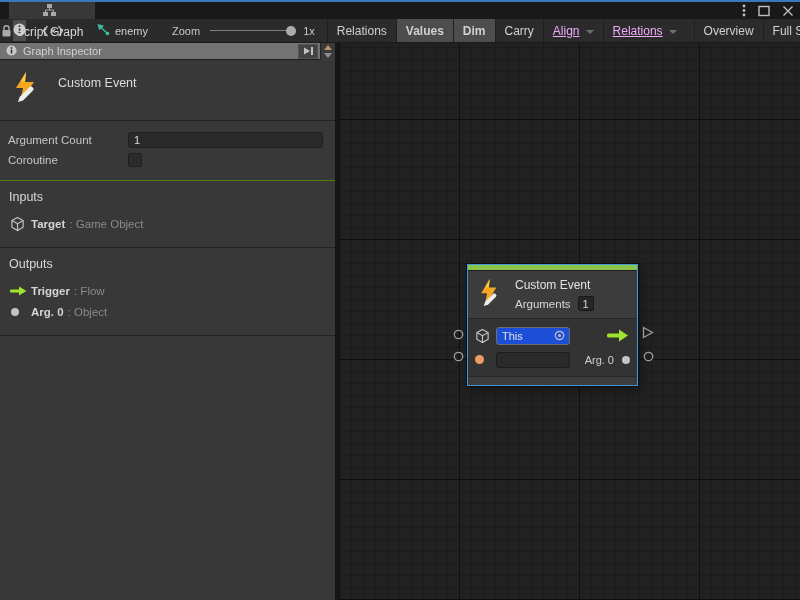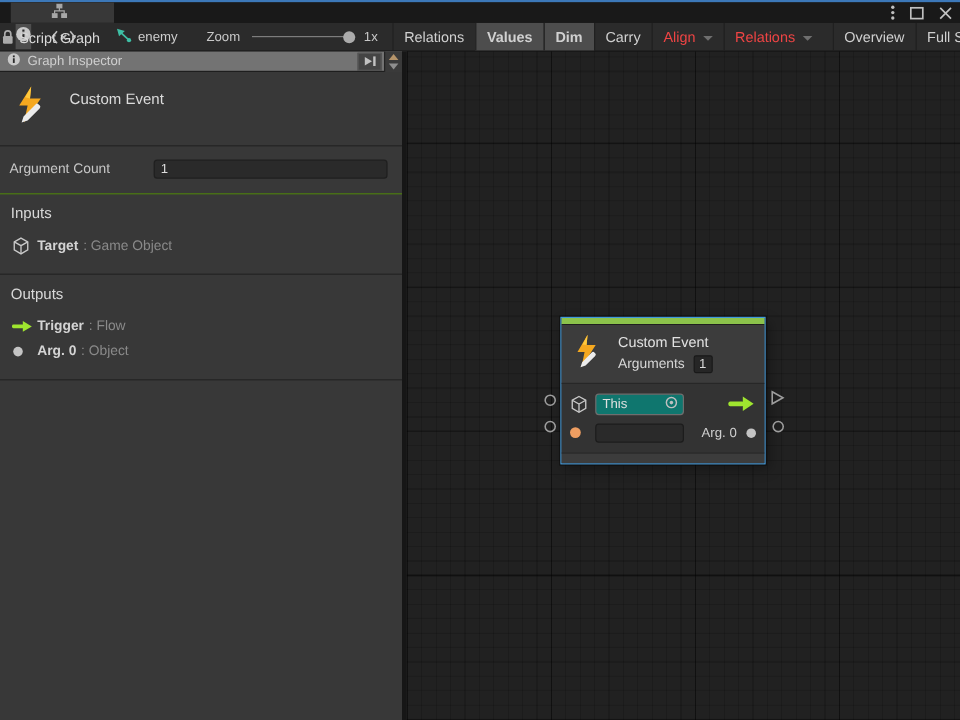--- a/index.html
+++ b/index.html
@@ -17,21 +17,21 @@
   .tab { display:flex; align-items:center; gap:5px; padding:0 12px 0 7px; margin-left:9px; background:#383838;flex-direction:column; }
   .tab-label { font-size:12px; color:#d8d8d8; white-space:nowrap; }
   .win-controls { position:absolute; right:6px; top:1px; display:flex; gap:12px; align-items:center; height:15px; }
   .win-controls svg { display:block; }
 
   
   .toolbar { height:24px; background:#2b2b2b; display:flex; align-items:stretch; border-bottom:1px solid #1a1a1a; flex:0 0 auto; }
   .tb-btn { display:flex; align-items:center; justify-content:center; color:#d0d0d0; font-size:12px; padding:0 9px; border-left:1px solid #202020; white-space:nowrap; cursor:default; }
   .tb-btn:last-child { border-right:1px solid #202020; }
   .tb-btn.active { background:#4d4d4d;font-weight:bold; }
-  .tb-btn.disabled { color:#ef4444; }
+  .tb-btn.disabled { color:#f0abfc;text-decoration:underline; }
   .tb-icon-btn { display:flex; align-items:center; justify-content:center; width:28px; }
   .tb-icon-btn.active { background:#4e4e4e; margin:1px 0; }
   .caret { width:0; height:0; border-left:4px solid transparent; border-right:4px solid transparent; border-top:4px solid #6f6f6f; margin-left:6px; margin-top:2px; }
   .graph-name { display:flex; align-items:center; gap:5px; margin-left:32px; font-size:11px; color:#cfcfcf; }
   .zoom-group { display:flex; align-items:center; margin-left:24px; }
   .zoom-label { font-size:11px; color:#c8c8c8; margin-right:10px; }
   .zoom-track { position:relative; width:86px; height:1px; background:#7d7d7d; }
   .zoom-handle { position:absolute; right:0; top:-4.5px; width:10px; height:10px; border-radius:50%; background:#ababab; }
   .zoom-value { font-size:11px; color:#c8c8c8; margin-left:7px; margin-right:10px; }
   .tb-right { display:flex; align-items:stretch; margin-left:2px; }
@@ -84,21 +84,21 @@
   .node-topbar { height:6px; background:#8cc34b; border-bottom:1px solid #1f1f1f; }
   .node-header { background:#3c3c3c; padding:7px 8px 7px 9px; display:flex; gap:11px; border-bottom:1px solid #272727; }
   .node-title { font-size:12px; color:#e2e2e2; margin-bottom:4px; white-space:nowrap; }
   .args-row { display:flex; align-items:center; gap:7px; }
   .args-label { font-size:11.5px; color:#d6d6d6; }
   .args-box { width:16px; height:15px; background:#262626; border:1px solid #191919; border-radius:2px; color:#d8d8d8; font-size:11px; display:flex; align-items:center; justify-content:center; }
   .node-body { background:#333333; padding:6px 7px 6px 7px; }
   .node-row { display:flex; align-items:center; height:21px; }
   .node-row + .node-row { margin-top:3px; }
   .row-icon-col { width:21px; display:flex; align-items:center; }
-  .this-dropdown { width:74px; height:18px; background:#0f766e; border:1px solid #6e6e6e; border-radius:3px; display:flex; align-items:center; padding:0 4px 0 5px; }
+  .this-dropdown { width:74px; height:18px; background:#1d4ed8; border:1px solid #6e6e6e; border-radius:3px; display:flex; align-items:center; padding:0 4px 0 5px; }
   .this-value { flex:1; font-size:11px; color:#e0e0e0; }
   .name-input { width:74px; height:16px; background:#2a2a2a; border:1px solid #1c1c1c; border-radius:3px; }
   .flow-arrow-slot { margin-left:auto; display:flex; align-items:center; margin-right:1px; }
   .arg0-label { margin-left:auto; font-size:11px; color:#d0d0d0; margin-right:7px; }
   .node-footer { height:9px; background:#3c3c3c; border-top:1px solid #272727; }
   .port { position:absolute; }
 </style>
 </head>
 <body>
 
@@ -252,20 +252,24 @@
             <path d="M7 31 l1.6 -5 10 -10 a1.8 1.8 0 0 1 2.6 0 l0.8 0.8 a1.8 1.8 0 0 1 0 2.6 l-10 10 z" fill="#ececec"></path>
           </svg>
         </span>
         <span class="event-title">Custom Event</span>
       </div>
 
       <div class="fields">
         <div class="field-row">
           <span class="field-label">Argument Count</span>
           <input class="text-input" type="text" value="1" style="">
+        </div>
+        <div class="field-row">
+          <span class="field-label">Coroutine</span>
+          <span class="checkbox"></span>
         </div>
       </div>
 
       <div class="section">
         <div class="section-heading">Inputs</div>
         <div class="port-row">
           <span class="port-icon-col">
             <svg width="15" height="16" viewBox="0 0 16 17">
                 <g stroke="#c8c8c8" stroke-width="1.2" fill="none">
                   <path d="M8 1.5 L14 4.8 L14 12 L8 15.5 L2 12 L2 4.8 Z"></path>

